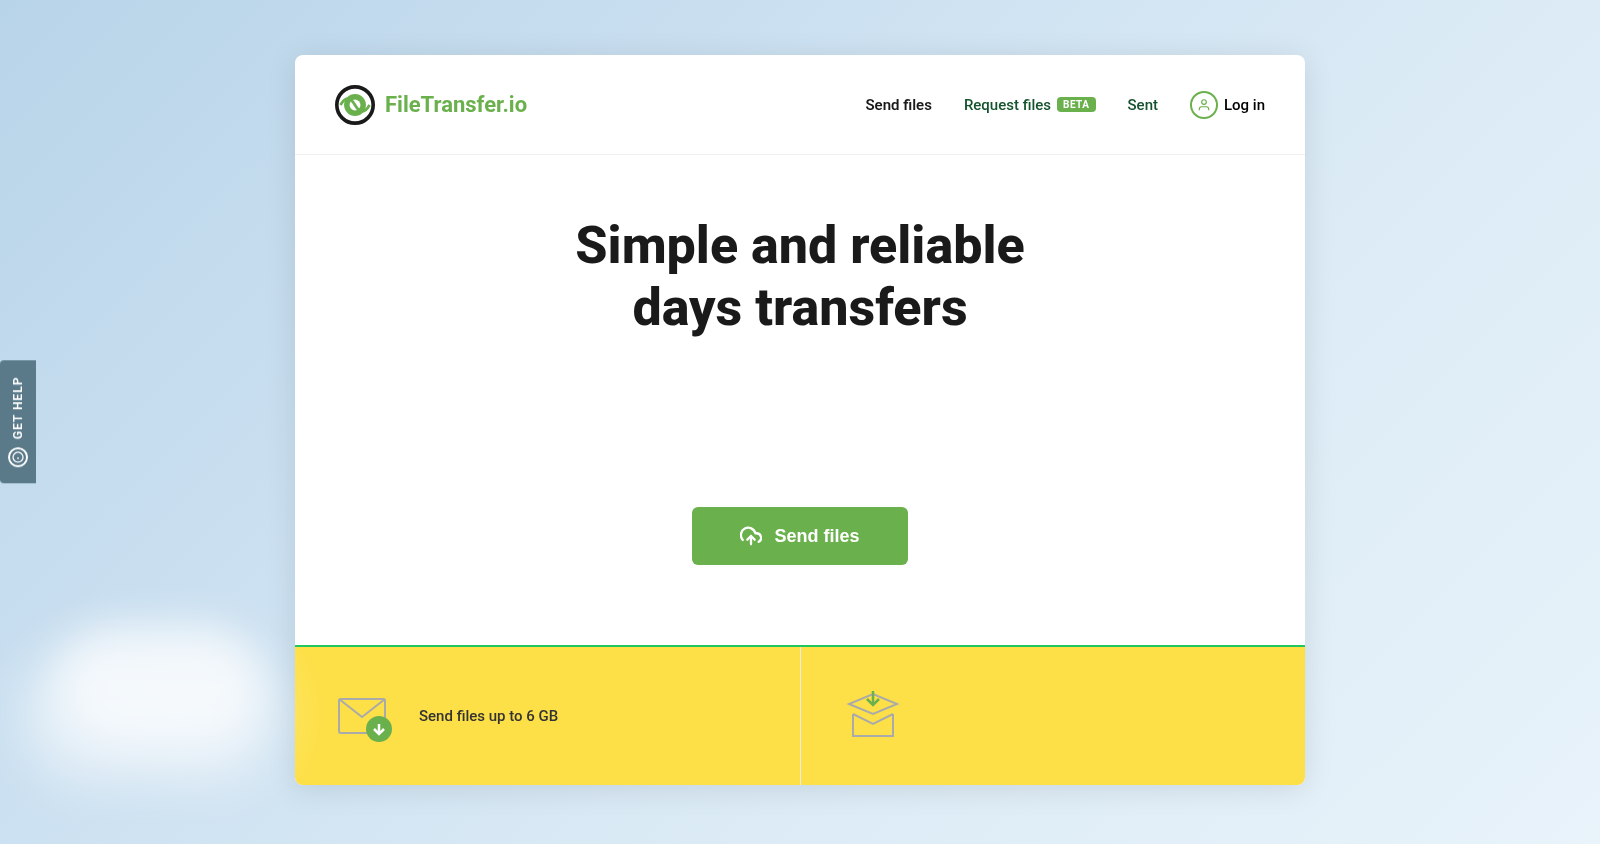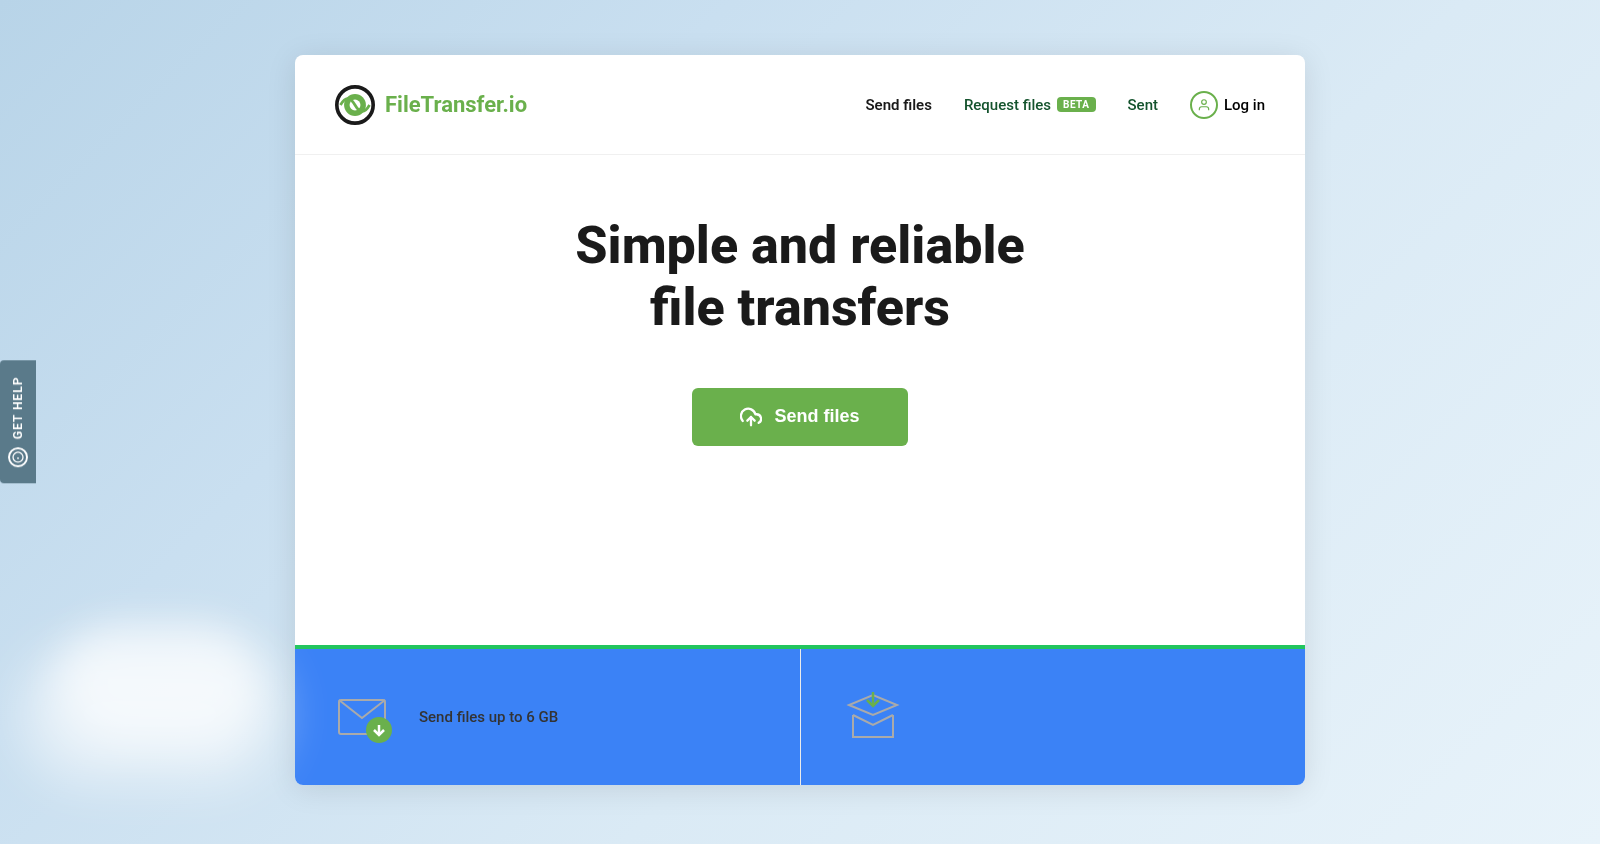--- a/index.html
+++ b/index.html
@@ -184,21 +184,21 @@
       align-items: center;
       justify-content: center;
     }
 
     
     .hero {
       flex: 1;
       display: flex;
       flex-direction: column;
       align-items: center;
-      justify-content: flex-start;
+      justify-content: space-between;
       padding: 60px 40px 80px;
       background: white;
     }
 
     .hero-title {
       font-size: 52px;
       font-weight: 800;
       color: #1a1a1a;
       text-align: center;
       line-height: 1.2;
@@ -220,22 +220,22 @@
       transition: background 0.2s;
     }
 
     .upload-icon {
       width: 22px;
       height: 22px;
     }
 
     
     .features {
-      background: #3b82f6;
-      border-top: 4px solid #22c55e;
+      background: #fde047;
+      border-top: 2px solid #22c55e;
       display: flex;
       min-height: 140px;
     }
 
     .feature-item {
       flex: 1;
       display: flex;
       align-items: center;
       gap: 20px;
       padding: 32px 40px;
@@ -315,21 +315,21 @@
             </svg>
           </div>
           <span>Log in</span>
         </a>
       </div>
     </nav>
 
     <section class="hero">
       <h1 class="hero-title">
         <span>Simple and reliable</span><br>
-        <span>file transfers</span>
+        <span>days transfers</span>
       </h1>
       <button class="send-files-btn">
         <svg class="upload-icon" viewBox="0 0 24 24" fill="none" stroke="white" stroke-width="2.5" stroke-linecap="round" stroke-linejoin="round">
           <polyline points="16 16 12 12 8 16"></polyline>
           <line x1="12" y1="12" x2="12" y2="21"></line>
           <path d="M20.39 18.39A5 5 0 0 0 18 9h-1.26A8 8 0 1 0 3 16.3"></path>
         </svg>
         <span>Send files</span>
       </button>
     </section>

